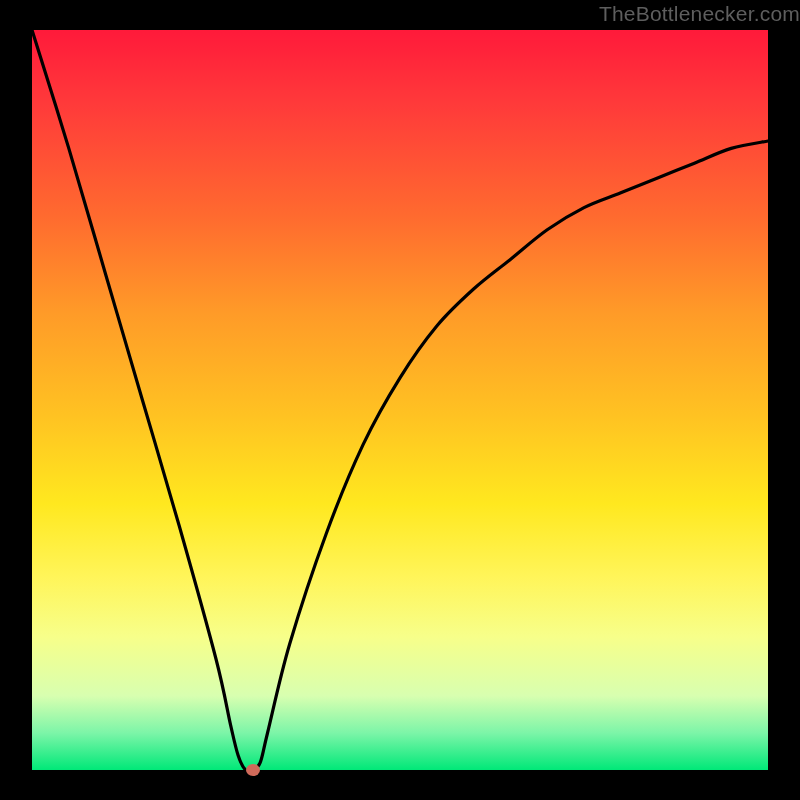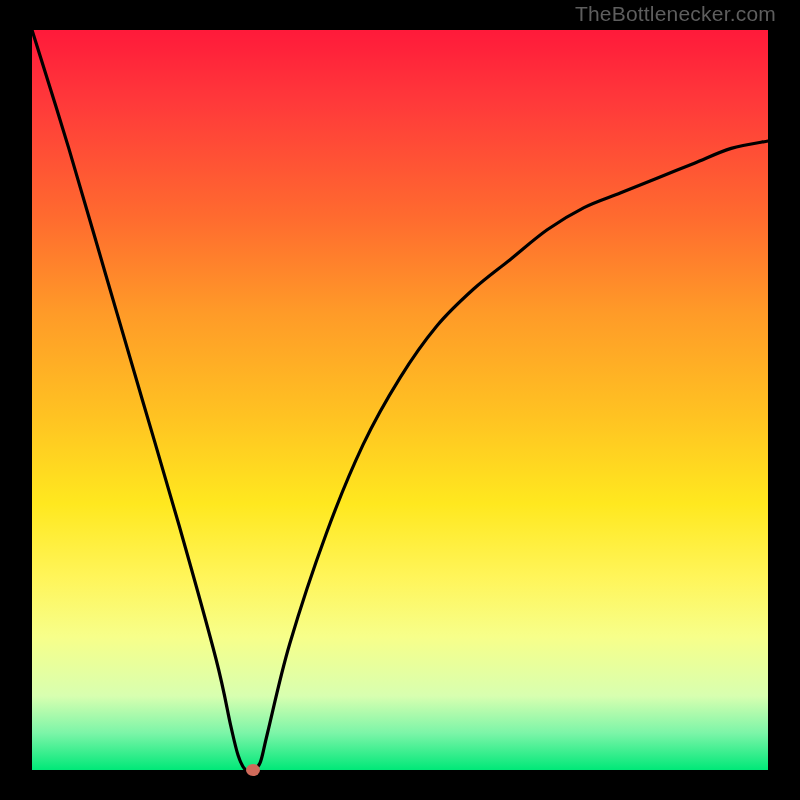--- a/index.html
+++ b/index.html
@@ -13,21 +13,21 @@
   }
   .frame {
     position: relative;
     width: 800px;
     height: 800px;
     background: #000;
   }
   .attribution {
     position: absolute;
     top: 2px;
-    right: 24px;
+    right: 0;
     color: #5e5e5e;
     font-size: 21px;
     font-weight: 400;
     letter-spacing: 0.2px;
   }
   .plot {
     position: absolute;
     left: 32px;
     top: 30px;
     width: 736px;

